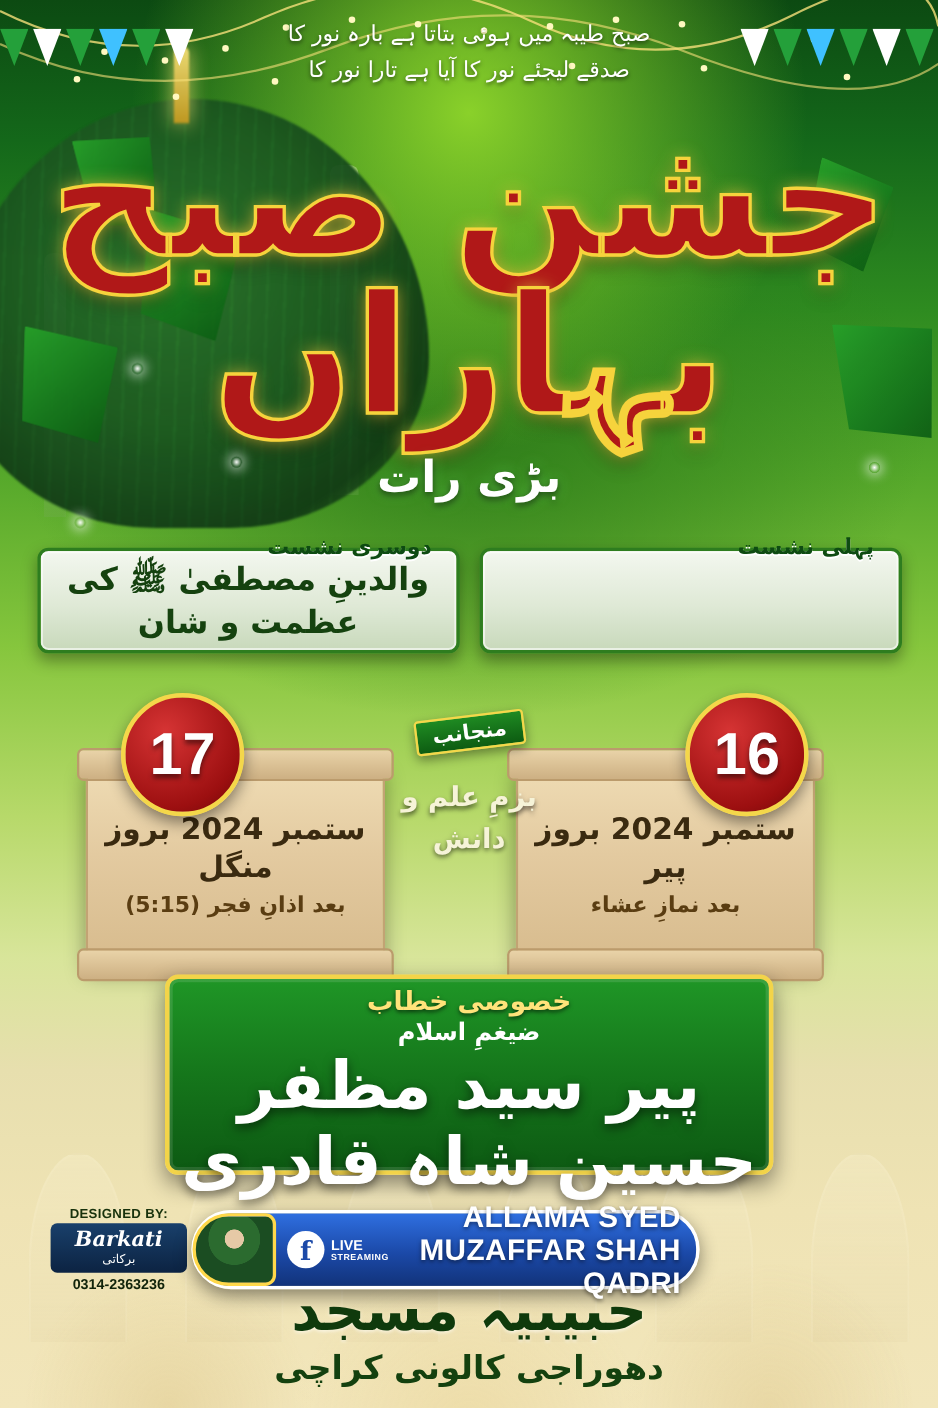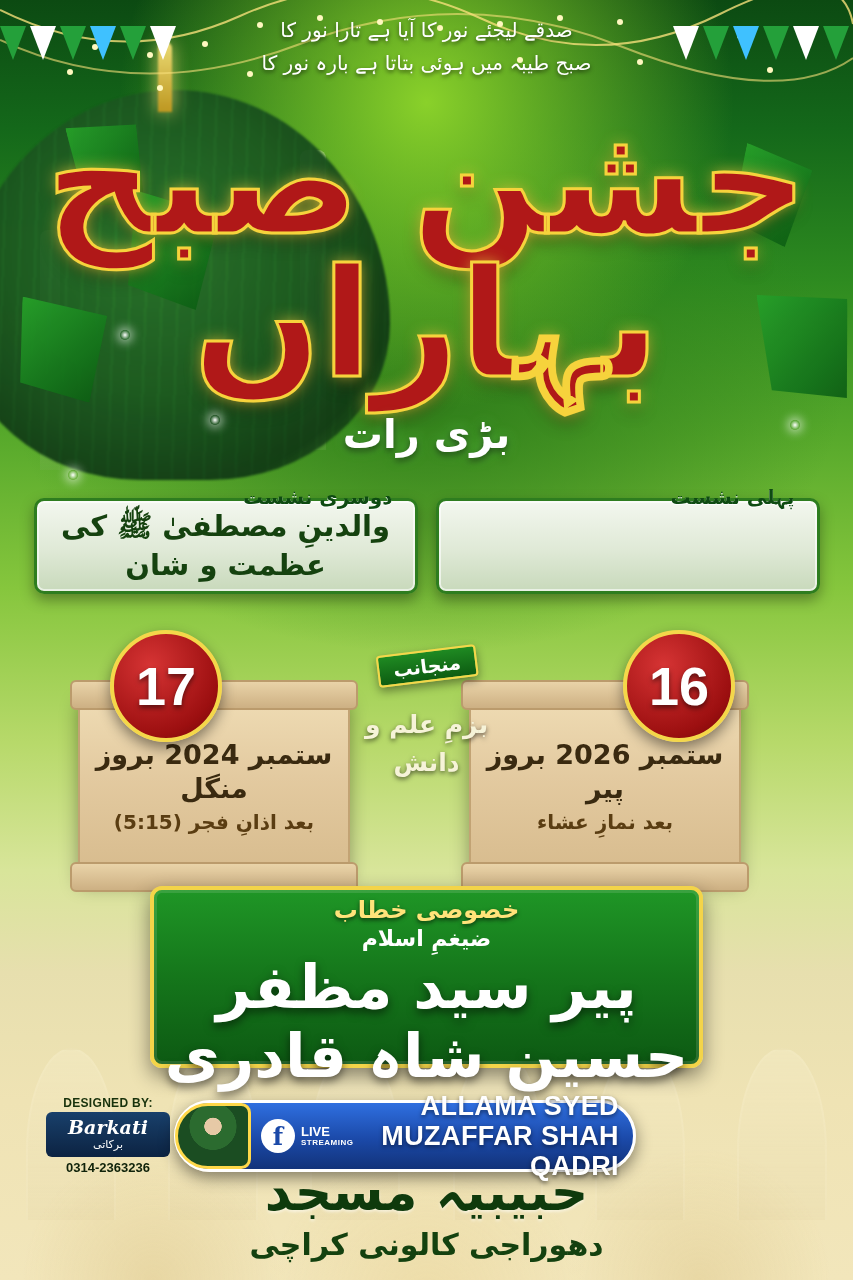--- a/index.html
+++ b/index.html
@@ -581,43 +581,43 @@
   <div class="bunting right">
     <i style="background:#ffffff"></i>
     <i style="background:#24a03a"></i>
     <i style="background:#3fc1ff"></i>
     <i style="background:#24a03a"></i>
     <i style="background:#ffffff"></i>
     <i style="background:#24a03a"></i>
   </div>
 
   <div class="couplet">
+    <div>صبح طیبہ میں ہوئی بتاتا ہے بارہ نور کا</div>
     <div>صدقے لیجئے نور کا آیا ہے تارا نور کا</div>
-    <div>صبح طیبہ میں ہوئی بتاتا ہے بارہ نور کا</div>
   </div>
 
   <div class="title-wrap">
     <div class="title-main">جشن صبح بہاراں</div>
     <div class="title-sub">بڑی رات</div>
   </div>
 
   <div class="sessions">
     <div class="session">
       <span class="tag">پہلی نشست</span>
     </div>
     <div class="session">
       <span class="tag">دوسری نشست</span>
       <span class="txt">والدینِ مصطفیٰ ﷺ کی عظمت و شان</span>
     </div>
   </div>
 
   <div class="scrolls">
     <div class="scroll s16">
       <div class="body">
-        <div class="date-line">ستمبر 2026 بروز پیر</div>
+        <div class="date-line">ستمبر 2024 بروز پیر</div>
         <div class="time-line">بعد نمازِ عشاء</div>
       </div>
     </div>
     <div class="scroll s17">
       <div class="body">
         <div class="date-line">ستمبر 2024 بروز منگل</div>
         <div class="time-line">بعد اذانِ فجر (5:15)</div>
       </div>
     </div>
 

